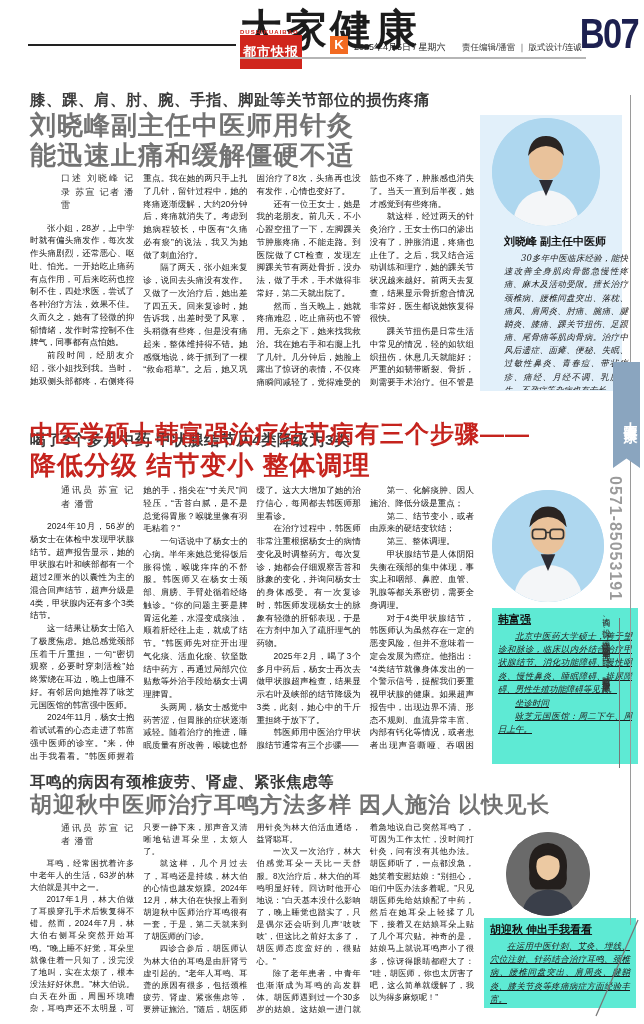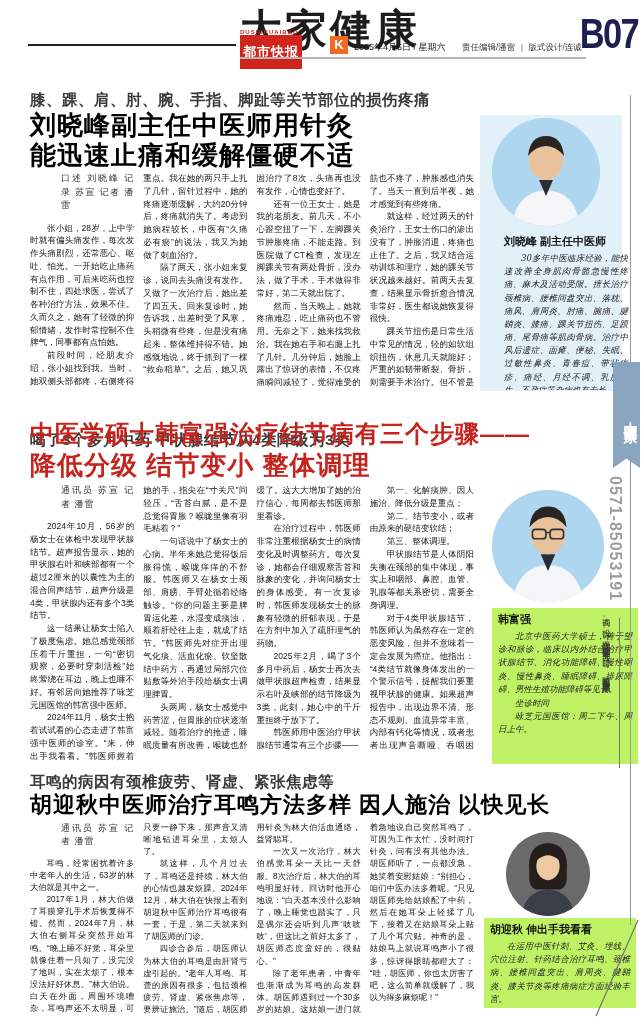--- a/index.html
+++ b/index.html
@@ -17,33 +17,33 @@
   .logo-k{position:absolute;left:330px;top:36px;width:18px;height:18px;background:#f26a21;
     color:#fff;font-weight:bold;font-size:13px;text-align:center;line-height:18px;}
   .dateline{position:absolute;left:354px;top:41px;font-size:9px;color:#222;white-space:nowrap;}
   .editorline{position:absolute;left:462px;top:42px;font-size:8.5px;color:#333;white-space:nowrap;}
   .mast-rule-right{position:absolute;left:240px;top:57px;width:346px;height:2px;background:#b5b5b5;}
   .page-num{position:absolute;right:6px;top:10px;font-size:42px;font-weight:800;color:#1d2050;
     transform:scaleX(.82);transform-origin:right;letter-spacing:-2px;}
 
   
   .kicker{position:absolute;left:30px;font-size:15.5px;font-weight:bold;letter-spacing:.5px;color:#3a3a3a;}
-  .hl{position:absolute;left:30px;font-weight:800;color:#000000;letter-spacing:1px;white-space:nowrap;}
+  .hl{position:absolute;left:30px;font-weight:800;color:#737373;letter-spacing:1px;white-space:nowrap;}
   .hl.red{color:#c5231d;}
   .bodybox{position:absolute;left:30px;width:444px;column-count:4;column-gap:9px;column-fill:auto;
     text-align:justify;font-size:8.5px;line-height:1.5;color:#161616;overflow:hidden;}
   .bodybox p{margin:0;text-indent:2em;}
   .byline{display:block;font-size:9px;color:#333;margin-bottom:9px;letter-spacing:1px;margin-left:31px;}
 
   
   .photo-panel{position:absolute;background:#e2f0fa;}
   .photo{position:absolute;border-radius:50%;overflow:hidden;}
   .photo svg{display:block;}
   .cap{position:absolute;overflow:hidden;padding:4px 6px;box-sizing:border-box;margin-left:14px;}
-  .cap.blue{background:#bef264;}
+  .cap.blue{background:#5eead4;text-decoration:underline;}
   .cap-name{font-size:11px;font-weight:bold;color:#111;margin:0 0 3px 0;}
   .cap-bio,.cap-sched{font-family:"DejaVu Serif","Liberation Serif",serif;font-style:italic;
     font-size:8.5px;line-height:1.55;color:#222;margin:0;text-indent:2em;text-align:justify;}
   .cap-label{font-family:"DejaVu Serif","Liberation Serif",serif;font-style:italic;font-size:8.5px;
     color:#222;margin:2px 0 0 0;text-indent:2em;}
 
   
   .side-rule{position:absolute;left:630px;top:95px;width:1px;height:830px;background:#9a9a9a;}
   .ribbon{position:absolute;left:613px;top:362px;width:27px;height:106px;background:#8aa5bf;
     color:#fff;font-weight:bold;font-size:14px;letter-spacing:2px;

